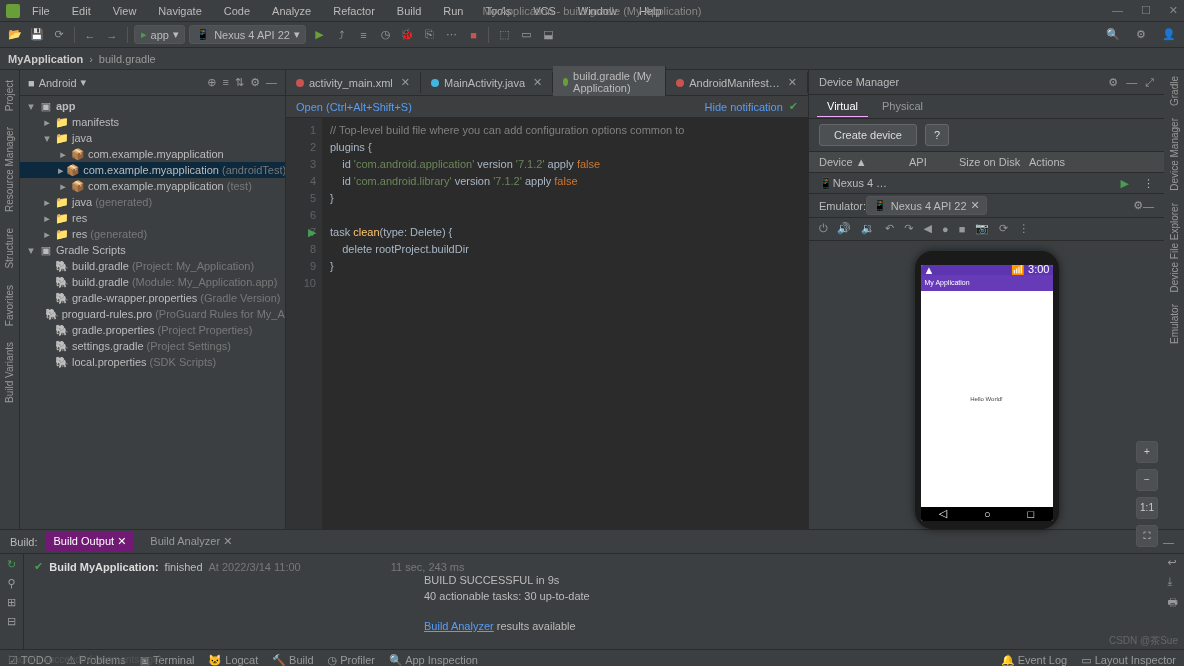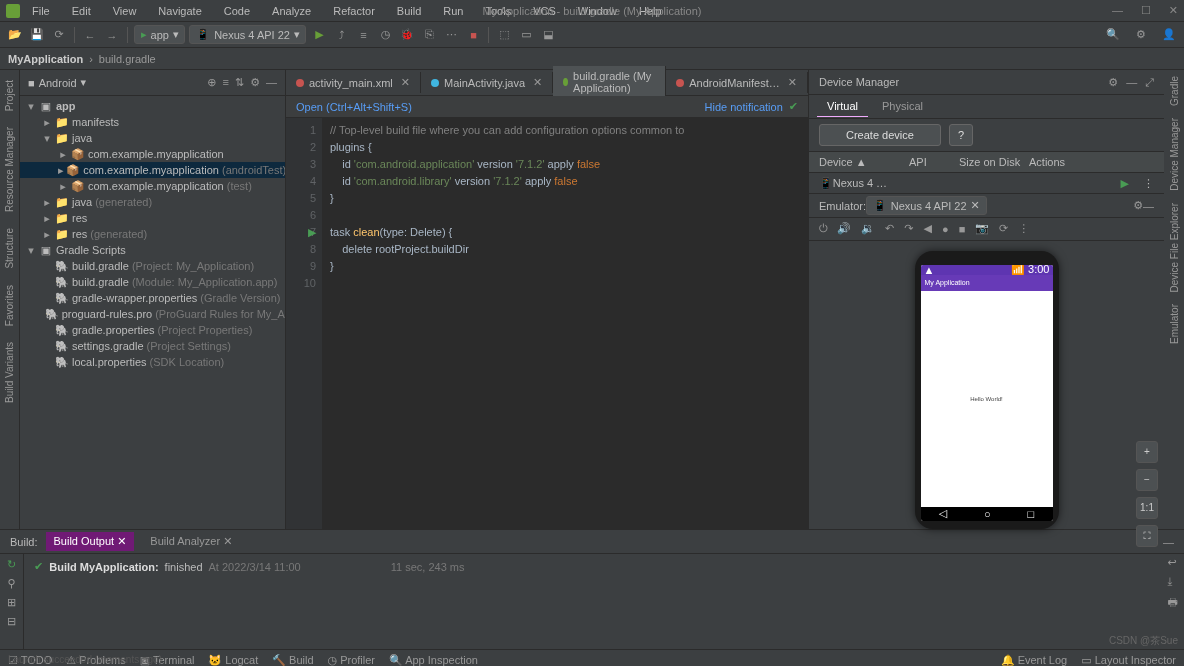--- a/index.html
+++ b/index.html
@@ -43,21 +43,21 @@
 .codetext{flex:1;padding:4px 8px;line-height:17px;white-space:pre;color:#a9b7c6}
 .cm{color:#808080}.kw{color:#cc7832}.str{color:#6a8759}.fn{color:#ffc66d}
 .runmark{position:absolute;left:22px;color:#499c54}
 .devicepanel{width:356px;background:#3c3f41;border-left:1px solid #2b2b2b;display:flex;flex-direction:column}
 .devhead{height:26px;display:flex;align-items:center;padding:0 10px;border-bottom:1px solid #2b2b2b}
 .devhead .rico{margin-left:auto;display:flex;gap:8px;color:#999}
 .devtabs{height:24px;display:flex;align-items:center;padding:0 8px;gap:4px;border-bottom:1px solid #2b2b2b}
 .devtab{padding:4px 10px;color:#999}
 .devtab.active{color:#fff;border-bottom:1px solid #f0abfc}
 .devbar{height:34px;display:flex;align-items:center;padding:0 10px;gap:8px;border-bottom:1px solid #2b2b2b}
-.btn{background:#4c5052;border:1px solid #666;padding:4px 26px;border-radius:3px;color:#ddd;cursor:pointer}
+.btn{background:#4c5052;border:1px solid #666;padding:4px 14px;border-radius:3px;color:#ddd;cursor:pointer}
 .devcols{height:22px;display:flex;align-items:center;padding:0 10px;background:#45494a;border-bottom:1px solid #2b2b2b}
 .devcols span{flex:0 0 auto}
 .devrow{height:22px;display:flex;align-items:center;padding:0 10px;border-bottom:1px solid #2b2b2b}
 .emurow{height:24px;display:flex;align-items:center;padding:0 10px;gap:0;border-bottom:1px solid #2b2b2b}
 .emutoolbar{height:24px;display:flex;align-items:center;padding:0 10px;gap:10px;color:#999;border-bottom:1px solid #2b2b2b}
 .phone-area{flex:1;position:relative;background:#3c3f41;display:flex;align-items:flex-start;justify-content:center;padding-top:10px}
 .phone{width:144px;height:278px;background:#1a1a1a;border-radius:18px;padding:14px 6px 8px;box-shadow:0 0 8px rgba(0,0,0,.6)}
 .screen{width:100%;height:100%;background:#fff;border-radius:2px;display:flex;flex-direction:column;overflow:hidden}
 .statusbar{height:10px;background:#5e35b1;display:flex;align-items:center;justify-content:space-between;padding:0 3px;color:#fff;font-size:6px}
 .appbar{height:16px;background:#673ab7;color:#fff;font-size:7px;display:flex;align-items:center;padding:0 4px}
@@ -259,21 +259,21 @@
         <div class="treeitem" style="padding-left: 22px;">
           <span class="exp"></span>
           <span class="ico">🐘</span>
           <span>settings.gradle</span> 
           <span class="hint">(Project Settings)</span>
         </div>
         <div class="treeitem" style="padding-left: 22px;">
           <span class="exp"></span>
           <span class="ico">🐘</span>
           <span>local.properties</span> 
-          <span class="hint">(SDK Location)</span>
+          <span class="hint">(SDK Scripts)</span>
         </div>
       </div>
   </div>
 
   <div class="editor">
     <div class="tabs" id="tabs">
         <div class="tab">
           <span class="dot" style="background:#c75450"></span>
           <span>activity_main.xml</span>
           <span class="close">✕</span>
@@ -412,20 +412,25 @@
       <span>⊟</span>
     </div>
     <div class="bpcontent">
       <div style="display:flex;gap:6px;align-items:center">
         <span class="greendot">✔</span>
         <span style="color:#ddd;font-weight:bold">Build MyApplication:</span>
         <span>finished</span>
         <span style="color:#787878">At 2022/3/14 11:00</span>
         <span style="margin-left:84px;color:#787878">11 sec, 243 ms</span>
       </div>
+      <div class="bpout">
+        <div>BUILD SUCCESSFUL in 9s</div>
+        <div>40 actionable tasks: 30 up-to-date</div>
+        <div style="margin-top:14px"><span class="link" style="text-decoration:underline">Build Analyzer</span><span> results available</span></div>
+      </div>
       <div style="position:absolute;right:6px;top:2px;display:flex;flex-direction:column;gap:6px;color:#999">
         <span>↩</span>
         <span>⤓</span>
         <span>🖶</span>
       </div>
     </div>
   </div>
 </div>
 
 <div class="statusline">

